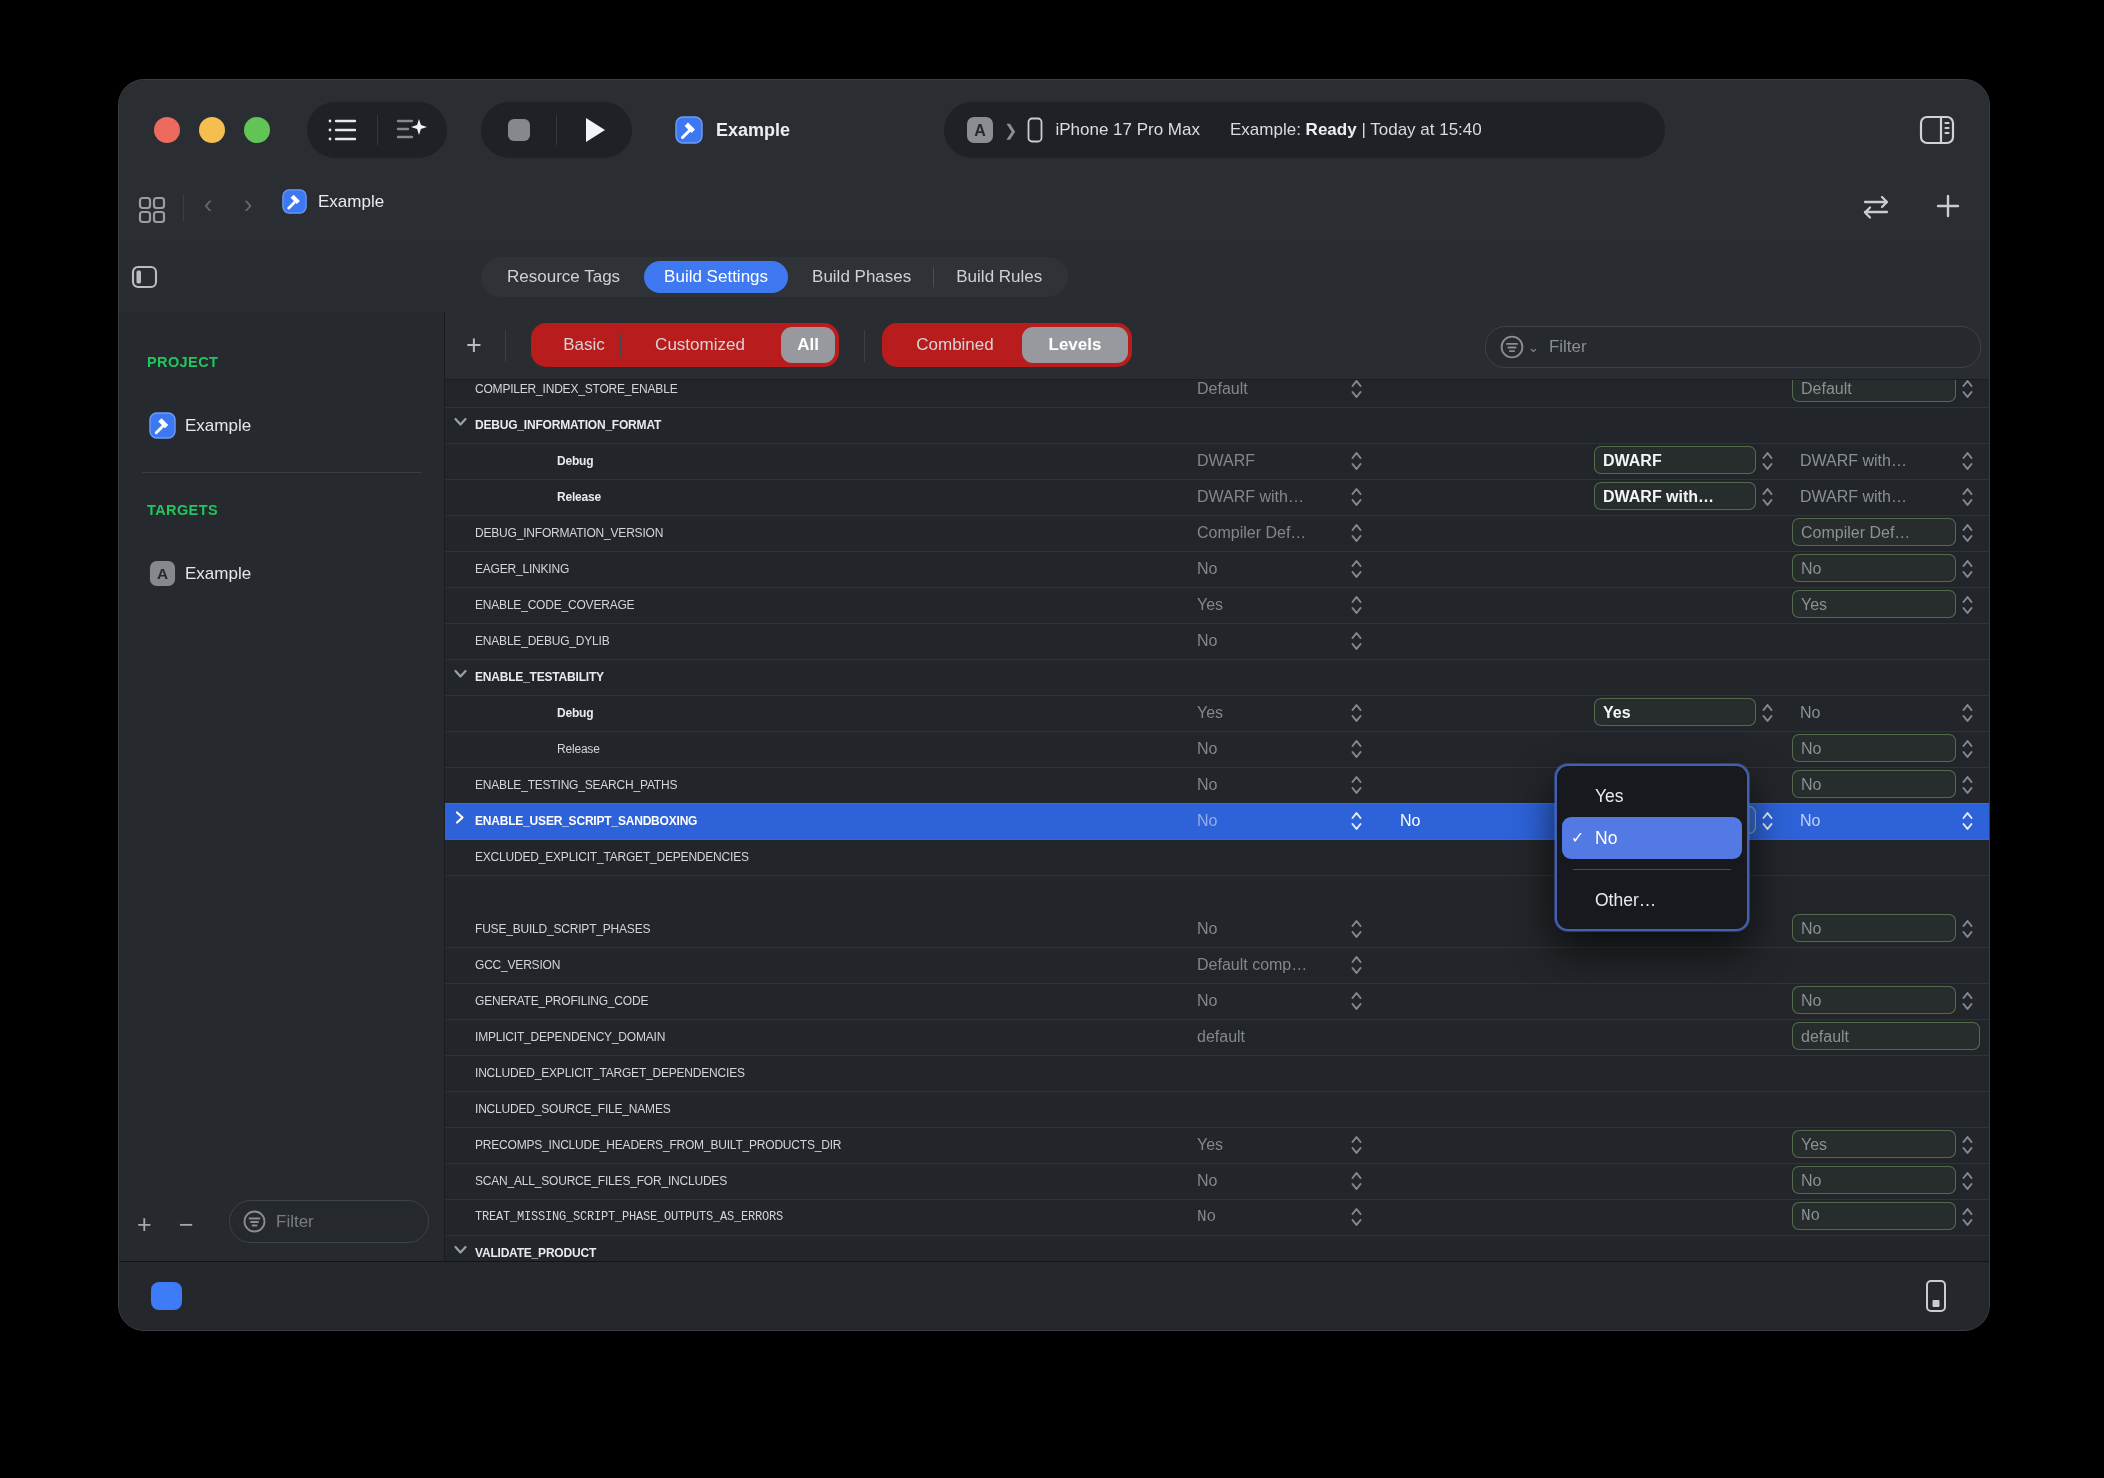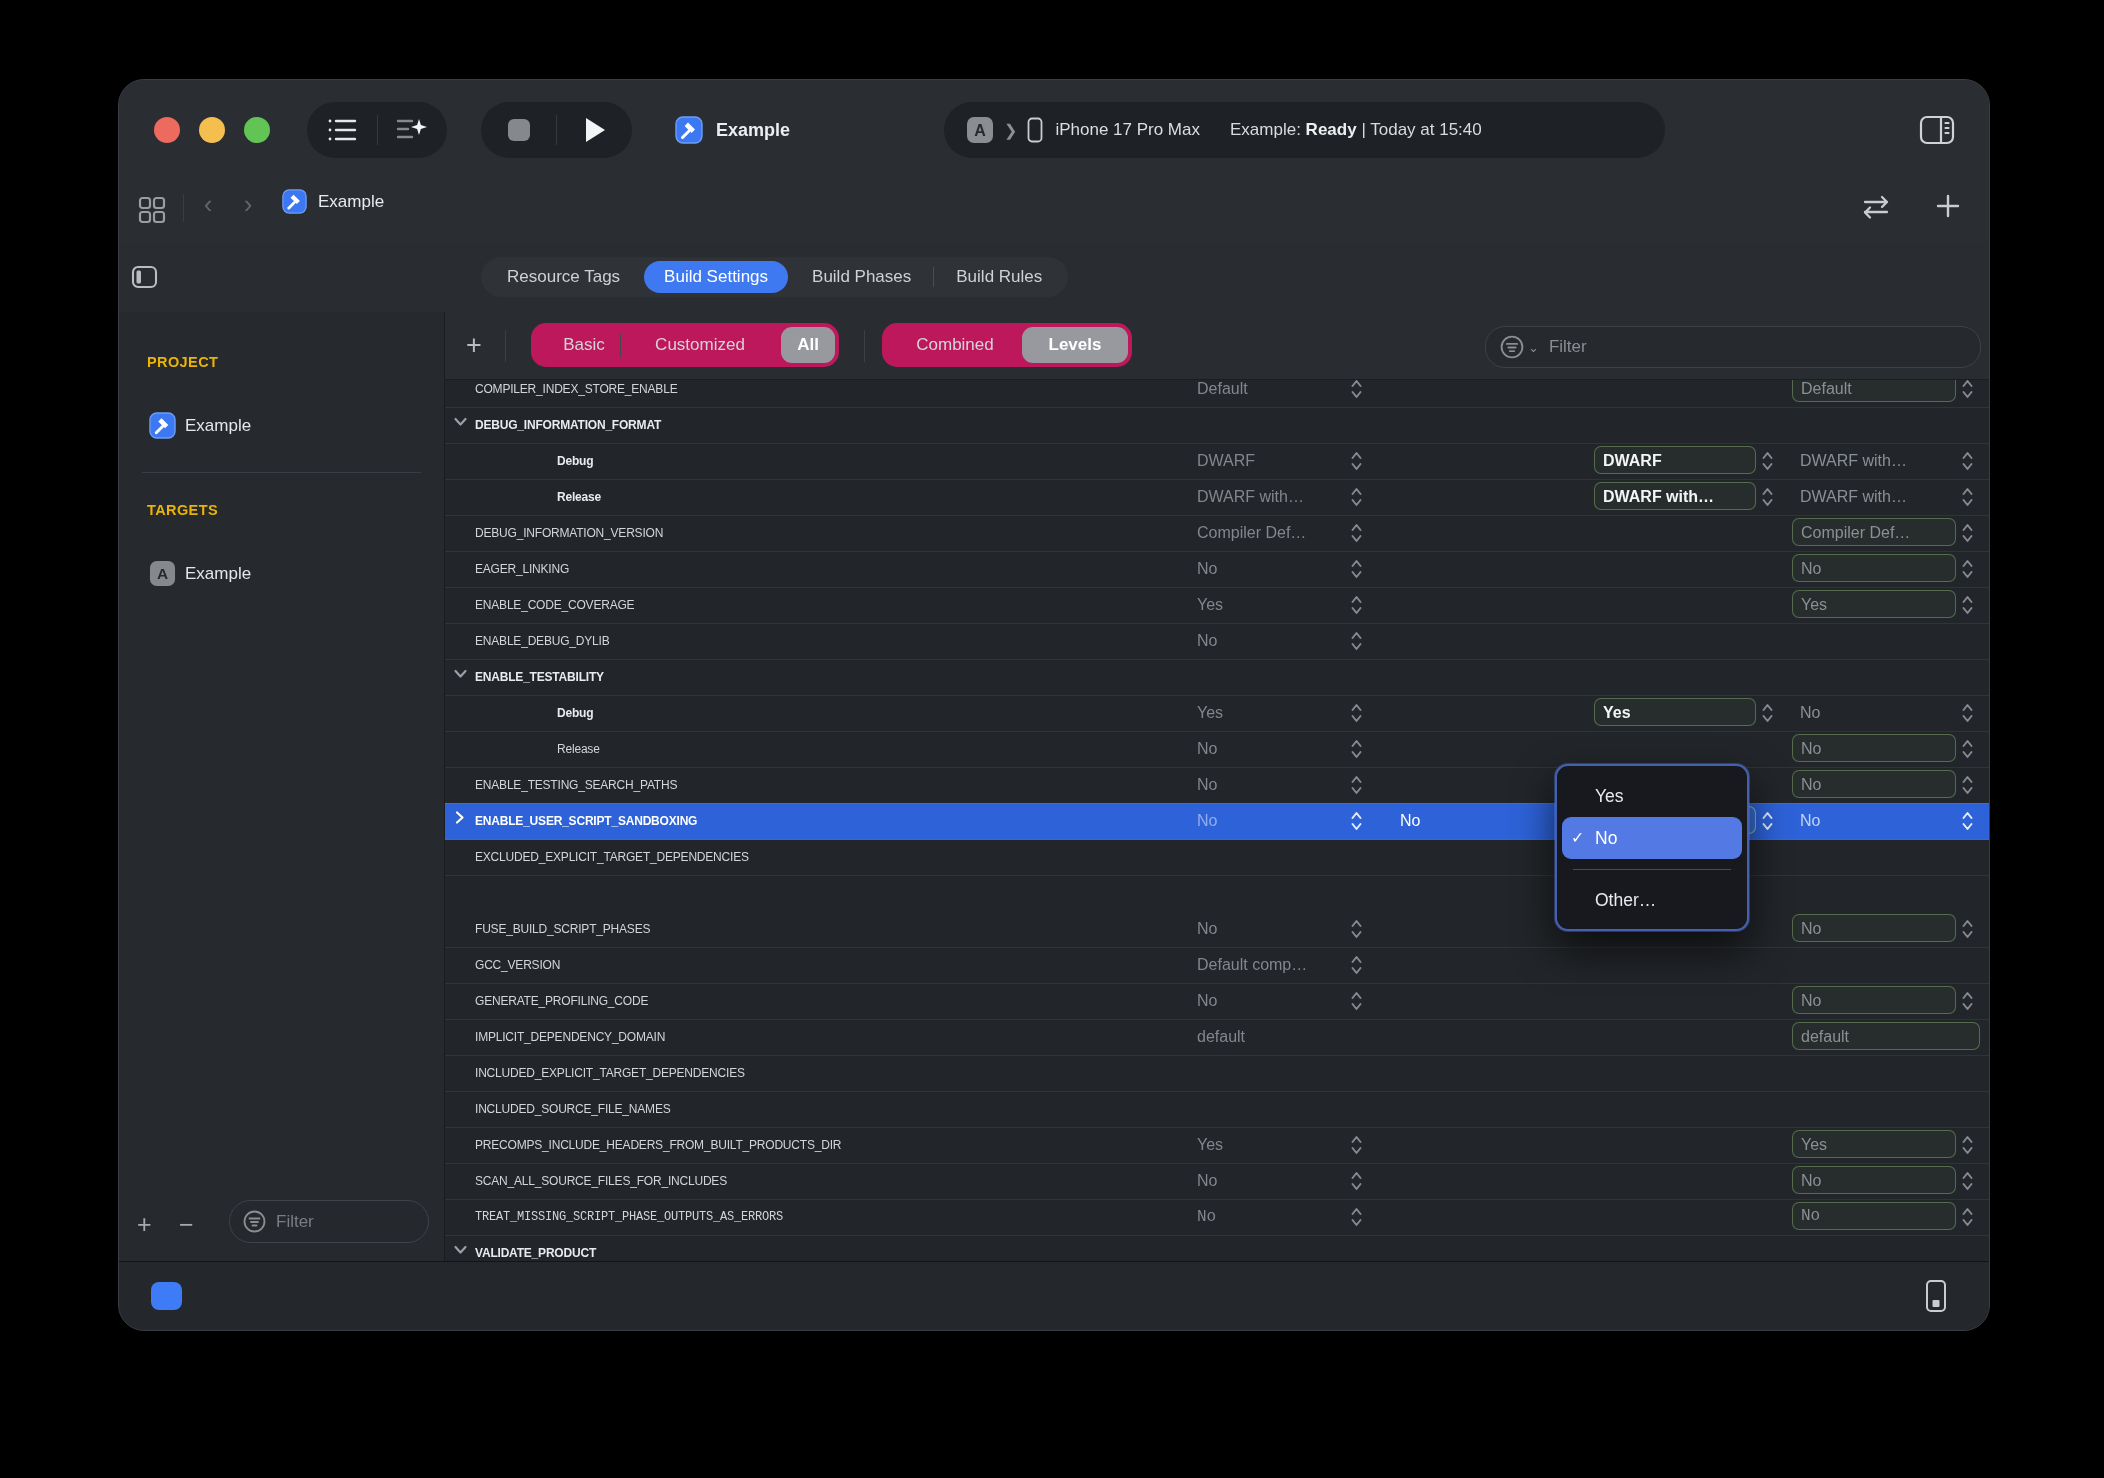--- a/index.html
+++ b/index.html
@@ -45,21 +45,21 @@
   .etab.sel{background:#3e79f2;color:#fff;border-radius:16px;padding:0 20px;margin:0 2px;font-weight:400;}
   .etab-div{width:1px;height:20px;background:#4a4e53;}
   
   .sidebar{position:absolute;left:0;top:232px;bottom:68px;width:325px;background:#26292e;border-right:1px solid #1a1c20;}
   .main{position:absolute;left:326px;top:232px;bottom:68px;right:0;background:#222529;}
   
   .scopebar{position:absolute;left:0;top:0;right:0;height:67px;background:#292c31;border-bottom:1px solid #1b1d21;}
   .plusbtn{position:absolute;left:14px;top:15px;width:30px;height:36px;color:#b9bcc0;font-size:27px;
     font-weight:400;text-align:center;line-height:36px;}
   .sc-div{position:absolute;top:18px;width:1px;height:32px;background:#3c4045;}
-  .seg{position:absolute;top:11px;height:44px;background:#be185d;border-radius:15px;}
+  .seg{position:absolute;top:11px;height:44px;background:#b91c1c;border-radius:15px;}
   .seg-item{position:absolute;top:0;line-height:44px;font-size:17px;color:#d3d6d9;text-align:center;}
   .seg-sel{position:absolute;top:4px;height:36px;background:#97999e;border-radius:11px;color:#fff;
     font-weight:600;line-height:36px;font-size:17px;text-align:center;}
   .seg-innerdiv{position:absolute;top:10px;width:1px;height:24px;background:#45494e;}
   .filterfield{position:absolute;left:1040px;top:14px;width:494px;height:40px;border:1.5px solid #3e4247;
     border-radius:20px;display:flex;align-items:center;background:#26292d;}
   .filterfield .ph{color:#8a8e93;font-size:17px;margin-left:10px;}
   .ff-chev{color:#8a8e93;font-size:13px;margin-left:3px;}
   
   .tviewport{position:absolute;left:0;top:68px;right:0;bottom:0;overflow:hidden;background:#222529;}
@@ -92,21 +92,21 @@
   .popup-menu{position:absolute;left:1110px;top:384px;width:194px;background:#17191e;border-radius:13px;
     border:2px solid rgba(84,120,226,.75);box-shadow:0 0 0 1px rgba(90,130,240,.35),0 18px 40px rgba(0,0,0,.65);
     padding:9px 0 8px 0;z-index:50;box-sizing:border-box;}
   .menu-item{height:42px;line-height:42px;font-size:17.5px;color:#e8eaec;position:relative;}
   .menu-item .mi-label{margin-left:38px;}
   .menu-item.hl{background:#5379e4;margin:0 5px;border-radius:9px;color:#fff;}
   .menu-item.hl .mi-check{position:absolute;left:9px;font-size:16px;}
   .menu-item.hl .mi-label{margin-left:33px;}
   .menu-sep{height:1px;background:#4a4d52;margin:10px 16px 9px 16px;}
   
-  .sb-header{position:absolute;left:28px;font-size:14.5px;font-weight:700;color:#eab308;letter-spacing:.4px;}
+  .sb-header{position:absolute;left:28px;font-size:14.5px;font-weight:700;color:#22c55e;letter-spacing:.4px;}
   .sb-item{position:absolute;left:0;width:100%;height:44px;}
   .sb-item .ic{position:absolute;left:30px;top:8px;}
   .sb-item .lbl{position:absolute;left:66px;top:0;line-height:44px;font-size:17px;color:#e4e6e9;}
   .sb-selected{position:absolute;left:15px;width:284px;height:45px;background:#45494f;border-radius:11px;}
   .sb-div{position:absolute;left:23px;width:279px;height:1px;background:#3a3e44;}
   .sb-foot{position:absolute;bottom:14px;left:0;right:0;height:48px;}
   .sb-pm{position:absolute;font-size:25px;color:#a6aaaf;top:4px;line-height:40px;}
   .sb-filter{position:absolute;left:110px;top:0;width:200px;height:43px;border:1.5px solid #3f434a;
     border-radius:22px;display:flex;align-items:center;background:#25282c;box-sizing:border-box;}
   .sb-filter .ph{color:#797d83;font-size:17px;margin-left:9px;}

